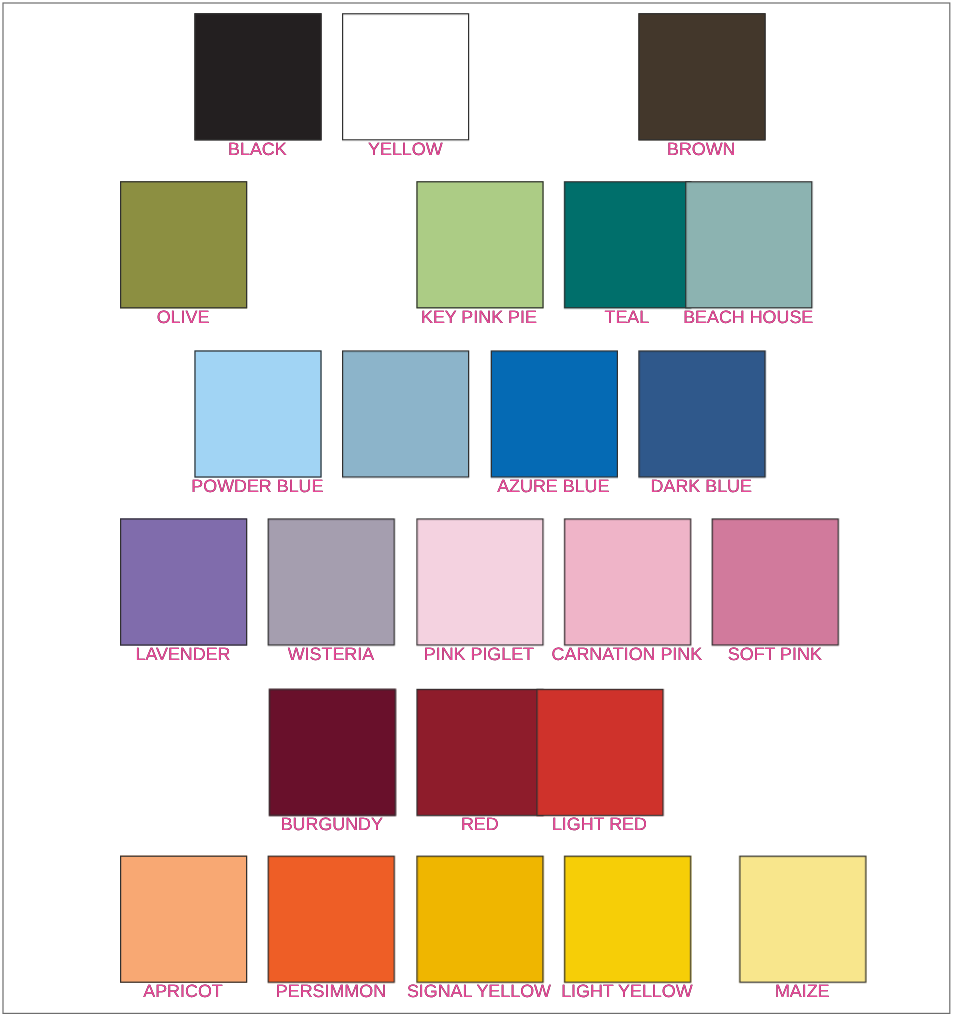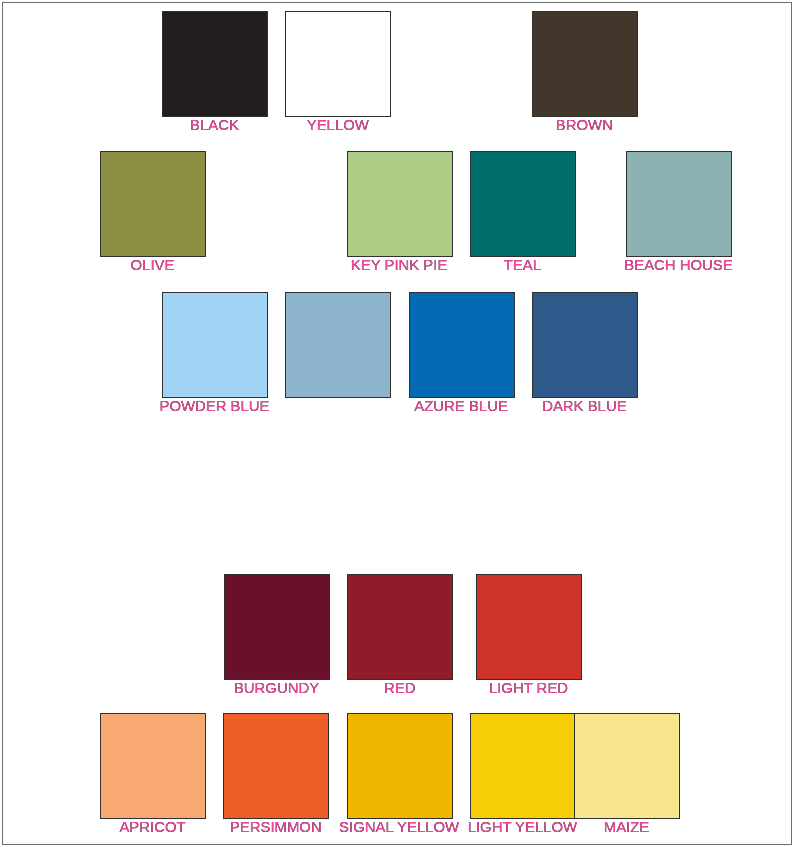--- a/index.html
+++ b/index.html
@@ -90,21 +90,21 @@
       <div class="swatch-label">OLIVE</div>
     </div>
     <div class="swatch-cell" style="left:346.6px">
       <div class="swatch-chip" style="background:#accc85" title="KEY LIME PIE"></div>
       <div class="swatch-label">KEY PINK PIE</div>
     </div>
     <div class="swatch-cell" style="left:469.9px">
       <div class="swatch-chip" style="background:#006f6b" title="TEAL"></div>
       <div class="swatch-label">TEAL</div>
     </div>
-    <div class="swatch-cell" style="left:626px">
+    <div class="swatch-cell" style="left:571px">
       <div class="swatch-chip" style="background:#8cb3b1" title="BEACH HOUSE"></div>
       <div class="swatch-label">BEACH HOUSE</div>
     </div>
   </div>
   <div class="swatch-row" style="top:292px">
     <div class="swatch-cell" style="left:162.0px">
       <div class="swatch-chip" style="background:#a1d4f4" title="POWDER BLUE"></div>
       <div class="swatch-label">POWDER BLUE</div>
     </div>
     <div class="swatch-cell" style="left:285.3px">
@@ -112,30 +112,52 @@
     </div>
     <div class="swatch-cell" style="left:408.6px">
       <div class="swatch-chip" style="background:#056ab4" title="AZURE BLUE"></div>
       <div class="swatch-label">AZURE BLUE</div>
     </div>
     <div class="swatch-cell" style="left:531.9px">
       <div class="swatch-chip" style="background:#2f588b" title="DARK BLUE"></div>
       <div class="swatch-label">DARK BLUE</div>
     </div>
   </div>
+  <div class="swatch-row" style="top:432px">
+    <div class="swatch-cell" style="left:100.0px">
+      <div class="swatch-chip" style="background:#806cac" title="LAVENDER"></div>
+      <div class="swatch-label">LAVENDER</div>
+    </div>
+    <div class="swatch-cell" style="left:223.3px">
+      <div class="swatch-chip" style="background:#a59eaf" title="WISTERIA"></div>
+      <div class="swatch-label">WISTERIA</div>
+    </div>
+    <div class="swatch-cell" style="left:346.6px">
+      <div class="swatch-chip" style="background:#f4d2e0" title="PINK PIGLET"></div>
+      <div class="swatch-label">PINK PIGLET</div>
+    </div>
+    <div class="swatch-cell" style="left:469.9px">
+      <div class="swatch-chip" style="background:#efb4c8" title="CARNATION PINK"></div>
+      <div class="swatch-label">CARNATION PINK</div>
+    </div>
+    <div class="swatch-cell" style="left:593.2px">
+      <div class="swatch-chip" style="background:#d17a9c" title="SOFT PINK"></div>
+      <div class="swatch-label">SOFT PINK</div>
+    </div>
+  </div>
   <div class="swatch-row" style="top:574px">
     <div class="swatch-cell" style="left:224.0px">
       <div class="swatch-chip" style="background:#69102b" title="BURGUNDY"></div>
       <div class="swatch-label">BURGUNDY</div>
     </div>
     <div class="swatch-cell" style="left:347.3px">
       <div class="swatch-chip" style="background:#8e1c2b" title="RED"></div>
       <div class="swatch-label">RED</div>
     </div>
-    <div class="swatch-cell" style="left:476px">
+    <div class="swatch-cell" style="left:447px">
       <div class="swatch-chip" style="background:#cf322b" title="LIGHT RED"></div>
       <div class="swatch-label">LIGHT RED</div>
     </div>
   </div>
   <div class="swatch-row" style="top:713px">
     <div class="swatch-cell" style="left:100.0px">
       <div class="swatch-chip" style="background:#f8a873" title="APRICOT"></div>
       <div class="swatch-label">APRICOT</div>
     </div>
     <div class="swatch-cell" style="left:223.3px">
@@ -143,18 +165,18 @@
       <div class="swatch-label">PERSIMMON</div>
     </div>
     <div class="swatch-cell" style="left:346.6px">
       <div class="swatch-chip" style="background:#efb600" title="SIGNAL YELLOW"></div>
       <div class="swatch-label">SIGNAL YELLOW</div>
     </div>
     <div class="swatch-cell" style="left:469.9px">
       <div class="swatch-chip" style="background:#f6ce07" title="LIGHT YELLOW"></div>
       <div class="swatch-label">LIGHT YELLOW</div>
     </div>
-    <div class="swatch-cell" style="left:574px">
+    <div class="swatch-cell" style="left:616px">
       <div class="swatch-chip" style="background:#f8e68c" title="MAIZE"></div>
       <div class="swatch-label">MAIZE</div>
     </div>
   </div>
 </div>
 
 </body></html>

